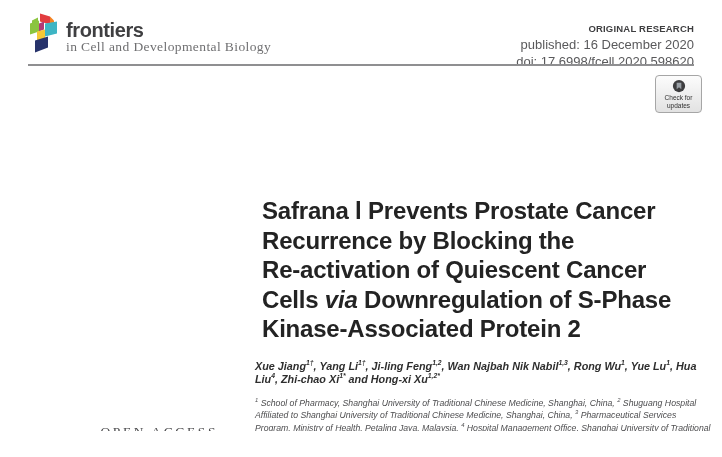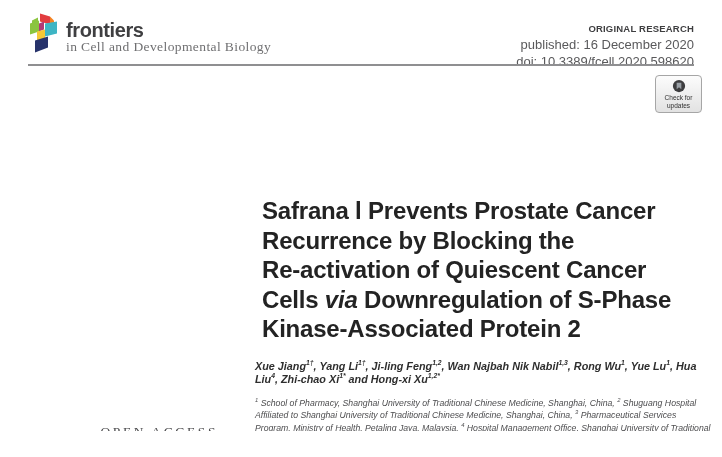--- a/index.html
+++ b/index.html
@@ -66,21 +66,21 @@
     </svg>
     <div class="brand-text">
       <div class="brand-name">frontiers</div>
       <div class="journal-name">in Cell and Developmental Biology</div>
     </div>
   </div>
 
   <div class="pubinfo">
     <div class="article-type">ORIGINAL RESEARCH</div>
     <div class="pub-line">published: 16 December 2020</div>
-    <div class="pub-line">doi: 10.3389/fcell.2020.598620</div>
+    <div class="pub-line">doi: 17.6998/fcell.2020.598620</div>
   </div>
 
   <div class="rule" style="background: rgb(143, 143, 145);"></div>
 
   <div class="badge">
     <svg viewBox="0 0 24 24" aria-hidden="true">
       <circle cx="12" cy="12" r="10.5" fill="#3d3d3f"></circle>
       <path d="M8 6.5h8v11l-4-3.2-4 3.2z" fill="#9aa0a6"></path>
     </svg>
     <div class="badge-text">

